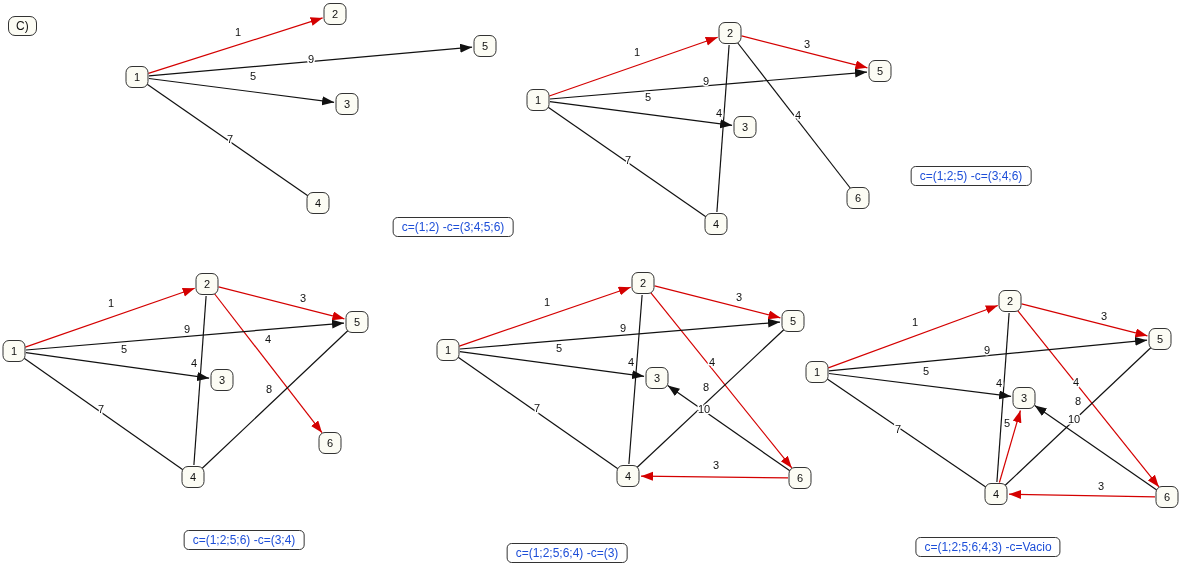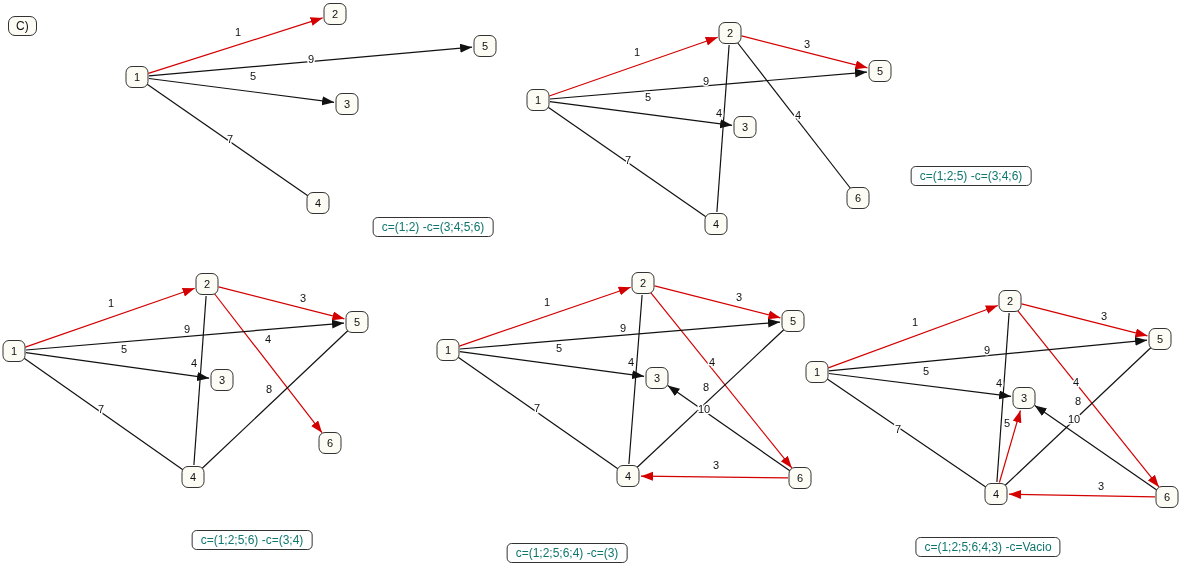--- a/index.html
+++ b/index.html
@@ -33,21 +33,21 @@
     z-index: 3;
   }
   .caption {
     position: absolute;
     transform: translateX(-50%);
     border: 1px solid #333333;
     border-radius: 5px;
     background: #ffffff;
     padding: 2px 8px;
     font-size: 12px;
-    color: #0f766e;
+    color: #1d4ed8;
     white-space: nowrap;
     z-index: 3;
   }
   text.wlabel {
     font-size: 11px;
     fill: #111111;
     paint-order: stroke fill;
     stroke: #ffffff;
     stroke-width: 3px;
   }
@@ -215,23 +215,23 @@
         <text x="1024" y="402" text-anchor="middle" class="nlabel">3</text>
         <rect x="985" y="483.5" width="22" height="21" rx="6" ry="6" fill="#fcfcf4" stroke="#333333" stroke-width="1"></rect>
         <text x="996" y="498" text-anchor="middle" class="nlabel">4</text>
         <rect x="1149" y="328.5" width="22" height="21" rx="6" ry="6" fill="#fcfcf4" stroke="#333333" stroke-width="1"></rect>
         <text x="1160" y="343" text-anchor="middle" class="nlabel">5</text>
         <rect x="1156" y="486.5" width="22" height="21" rx="6" ry="6" fill="#fcfcf4" stroke="#333333" stroke-width="1"></rect>
         <text x="1167" y="501" text-anchor="middle" class="nlabel">6</text>
       </g>
     </svg>
 
-  <div class="caption" style="left:433px; top:217px;">c=(1;2) -c=(3;4;5;6)</div>
+  <div class="caption" style="left:453px; top:217px;">c=(1;2) -c=(3;4;5;6)</div>
 
   <div class="caption" style="left:971px; top:166px;">c=(1;2;5) -c=(3;4;6)</div>
 
-  <div class="caption" style="left:252px; top:530px;">c=(1;2;5;6) -c=(3;4)</div>
+  <div class="caption" style="left:244px; top:530px;">c=(1;2;5;6) -c=(3;4)</div>
 
   <div class="caption" style="left:567px; top:530px;margin-top:13px;">c=(1;2;5;6;4) -c=(3)</div>
 
   <div class="caption" style="left:988px; top:537px;">c=(1;2;5;6;4;3) -c=Vacio</div>
 
 </div>
 
 </body></html>

